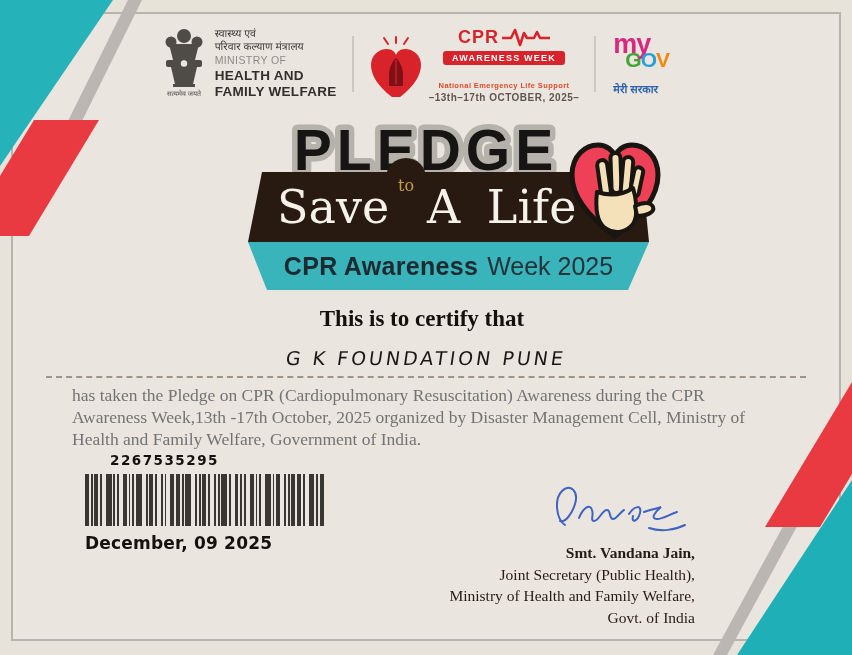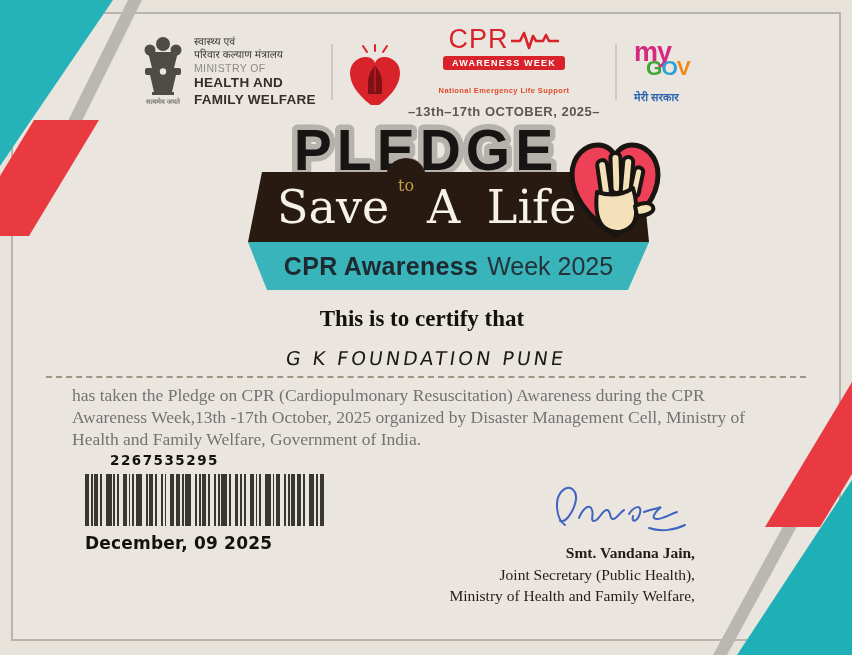--- a/index.html
+++ b/index.html
@@ -24,25 +24,25 @@
     font-family:"Liberation Sans",sans-serif;}
   .ministry{display:flex;align-items:center;gap:8px;}
   .ministry-text{display:flex;flex-direction:column;line-height:1.25;}
   .hindi-sm{font-size:10.5px;color:#3d3935;}
   .min-of{font-size:10.5px;color:#8e8984;letter-spacing:.4px;margin-top:1px;}
   .min-bold{font-size:13.5px;font-weight:bold;color:#332e29;letter-spacing:.3px;}
   .vdiv{width:2px;height:56px;background:#cdc8c1;}
   .cprlogo{display:flex;align-items:center;gap:6px;}
   .cprlogo-col{display:flex;flex-direction:column;align-items:center;line-height:1;}
   .cpr-row{display:flex;align-items:center;gap:3px;}
-  .cpr-word{font-size:27px;font-weight:normal;color:#d8232a;letter-spacing:1px;}
+  .cpr-word{font-size:18px;font-weight:bold;color:#d8232a;letter-spacing:1px;}
   .aw-badge{margin-top:3px;background:#d8232a;color:#fff;font-size:9px;font-weight:bold;
     letter-spacing:1.2px;padding:2.5px 9px;border-radius:3px;white-space:nowrap;}
   .cpr-tag{margin-top:17px;font-size:7.5px;font-weight:bold;color:#e04a2a;letter-spacing:.4px;}
-  .cpr-dates{margin-top:10px;font-size:13px;font-weight:bold;color:#5f554c;letter-spacing:.5px;}
+  .cpr-dates{margin-top:3px;font-size:10px;font-weight:bold;color:#5f554c;letter-spacing:.5px;}
   .mygov{position:relative;width:80px;height:58px;}
   .my{position:absolute;left:2px;top:-6px;font-size:27px;font-weight:bold;color:#d62a82;letter-spacing:-1px;}
   .gov{position:absolute;left:14px;top:13px;font-size:21px;font-weight:bold;letter-spacing:-1px;}
   .gov .g{color:#3fa535;} .gov .o{color:#2b9fd9;} .gov .v{color:#f2880f;}
   .mygov-hindi{position:absolute;left:2px;top:46px;font-size:11px;font-weight:bold;color:#2d64ad;white-space:nowrap;}
   
   .pledge-svg{position:absolute;top:110px;left:50%;transform:translateX(-50%);}
   .banner-dark{position:absolute;left:248px;top:172px;width:401px;height:70px;
     background:#281a10;clip-path:polygon(14px 0,394px 0,401px 70px,0 70px);}
   .save,.alife{position:absolute;font-family:"DejaVu Serif","Liberation Serif",serif;
@@ -245,15 +245,16 @@
         <path d="M16,42 C7,36 5,16 13,8 C21,0 30,8 26,21 C23,31 16,40 11,38"></path>
         <path d="M30,35 c4,-10 11,-15 13,-8 c2,5 -2,11 2,11 c5,0 8,-11 13,-11 c4,0 2,9 6,9 c4,0 7,-7 11,-9"></path>
         <path d="M80,31 c6,-9 13,-9 11,-1 c-2,8 -9,11 -7,3"></path>
         <path d="M95,29 c7,-3 12,-3 17,-5 c-6,5 -11,12 -4,12 c6,0 13,-5 20,-7"></path>
         <path d="M100,45 c12,4 26,2 36,-3"></path>
       </g>
     </svg>
     <div class="sig-name">Smt. Vandana Jain,</div>
     <div>Joint Secretary (Public Health),</div>
     <div>Ministry of Health and Family Welfare,</div>
+    <div>Govt. of India</div>
   </div>
 
 </div>
 
 </body></html>

